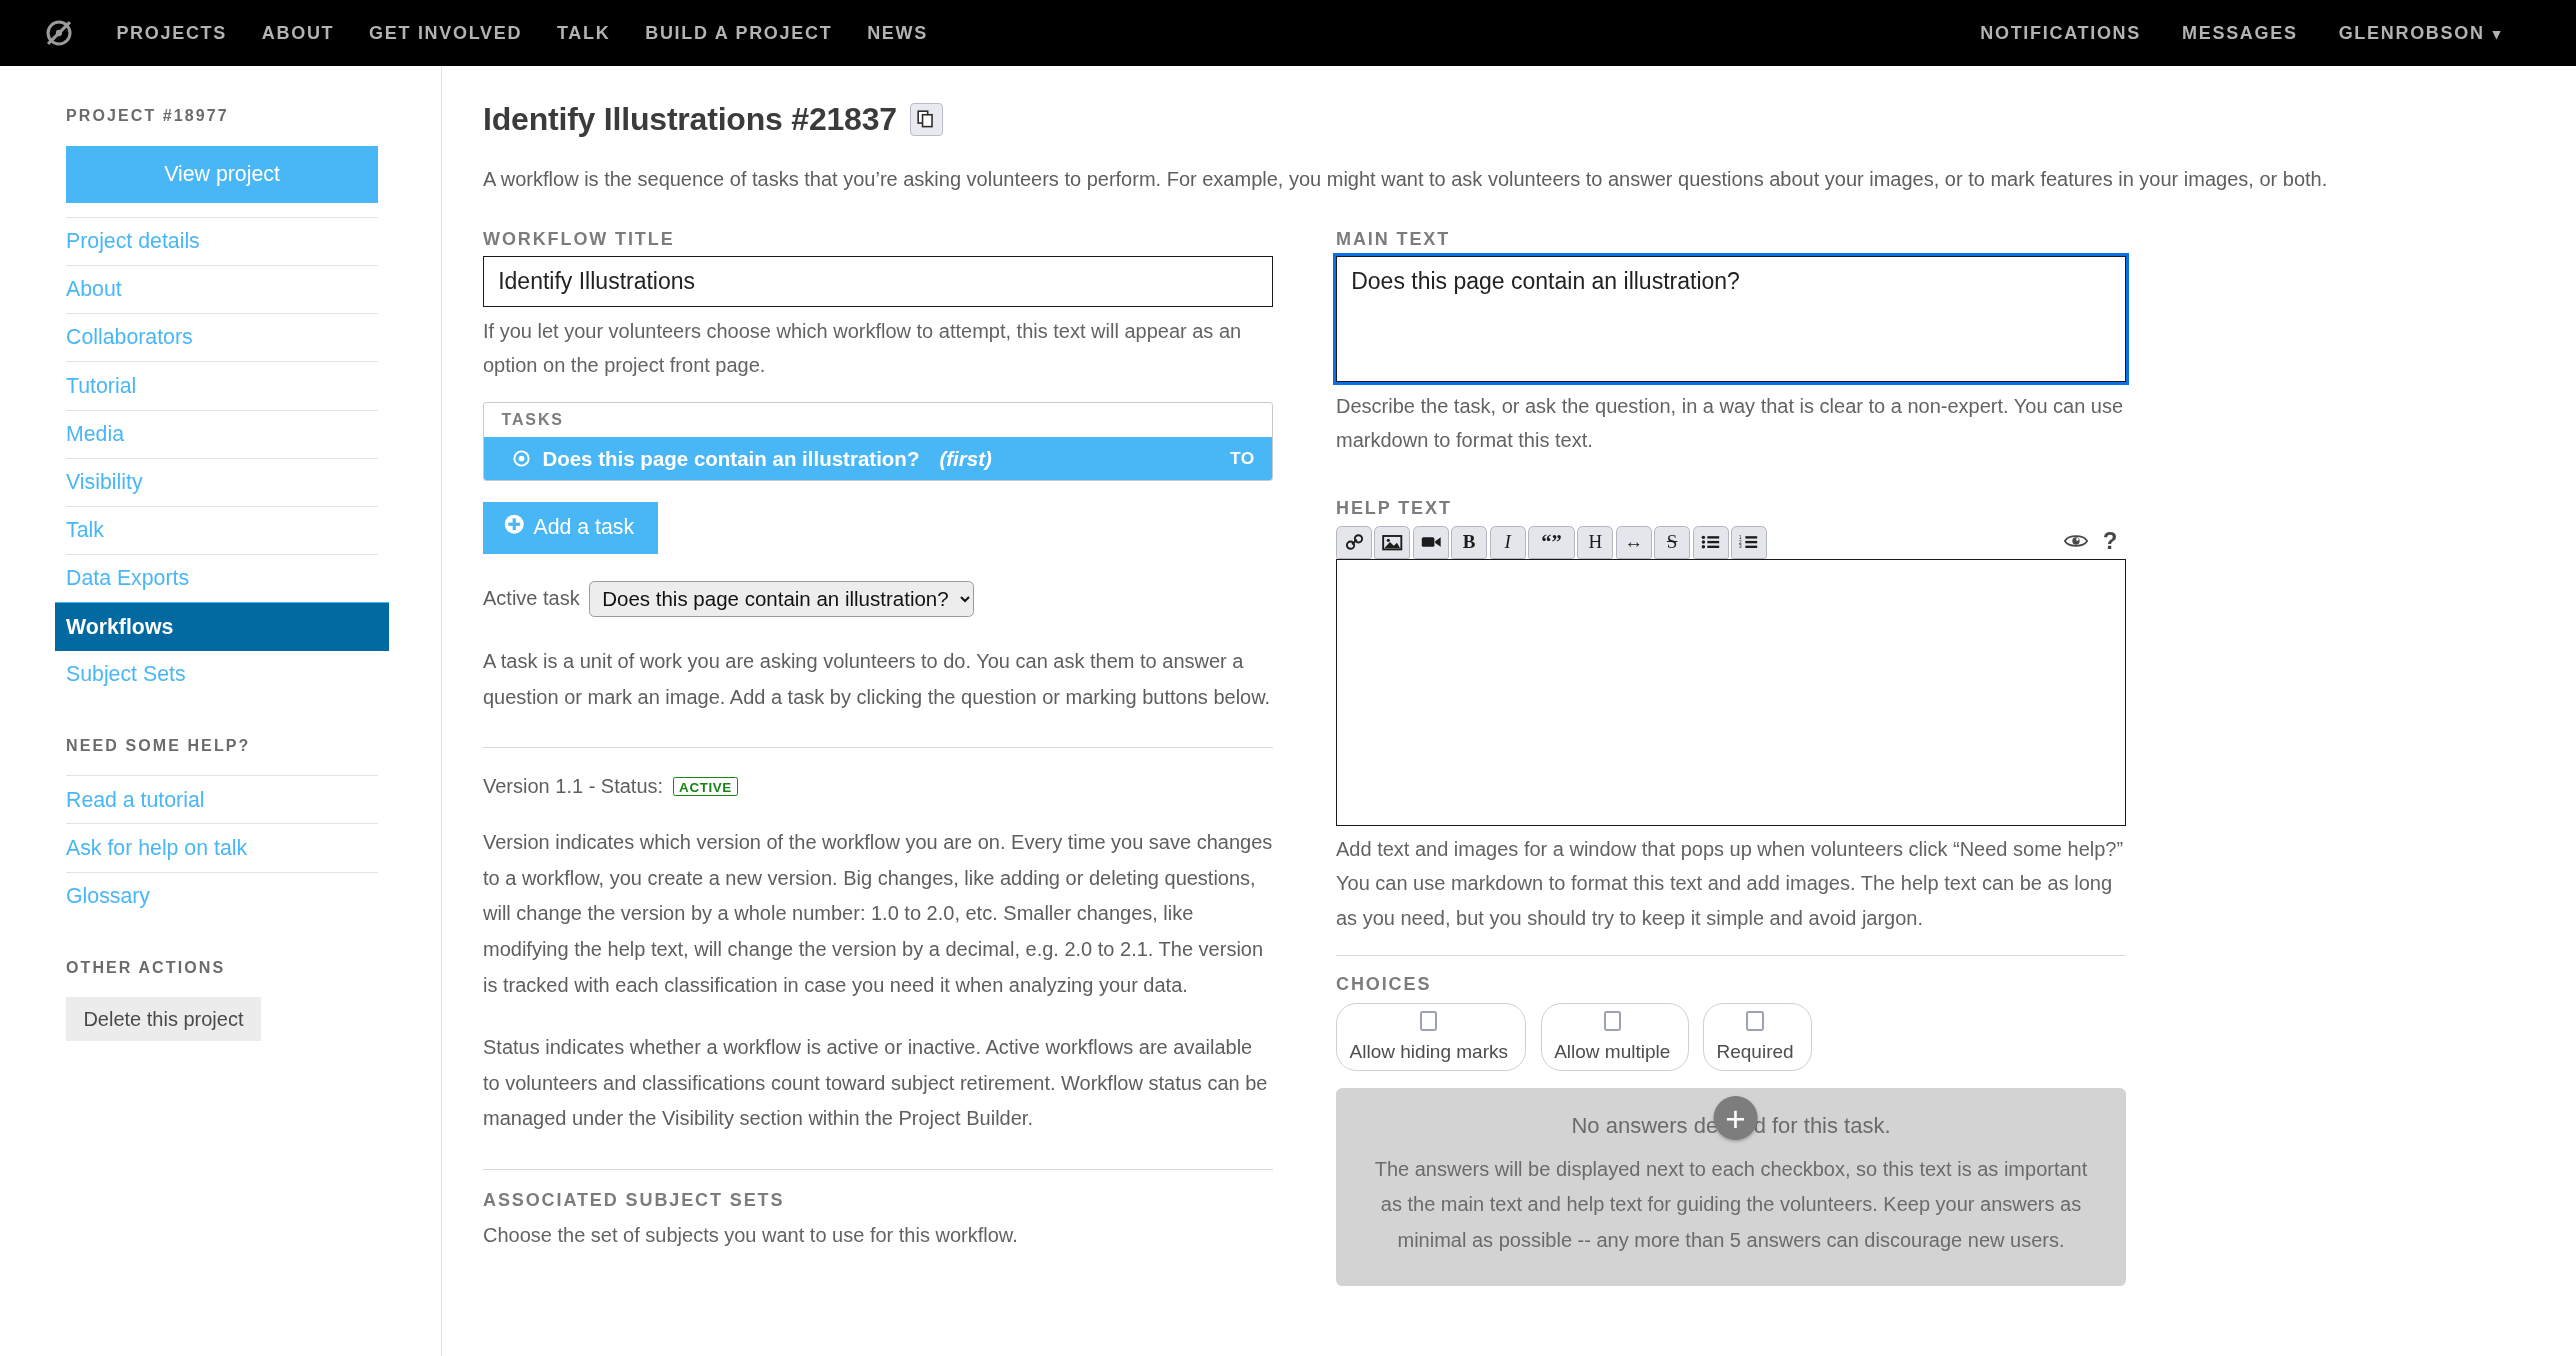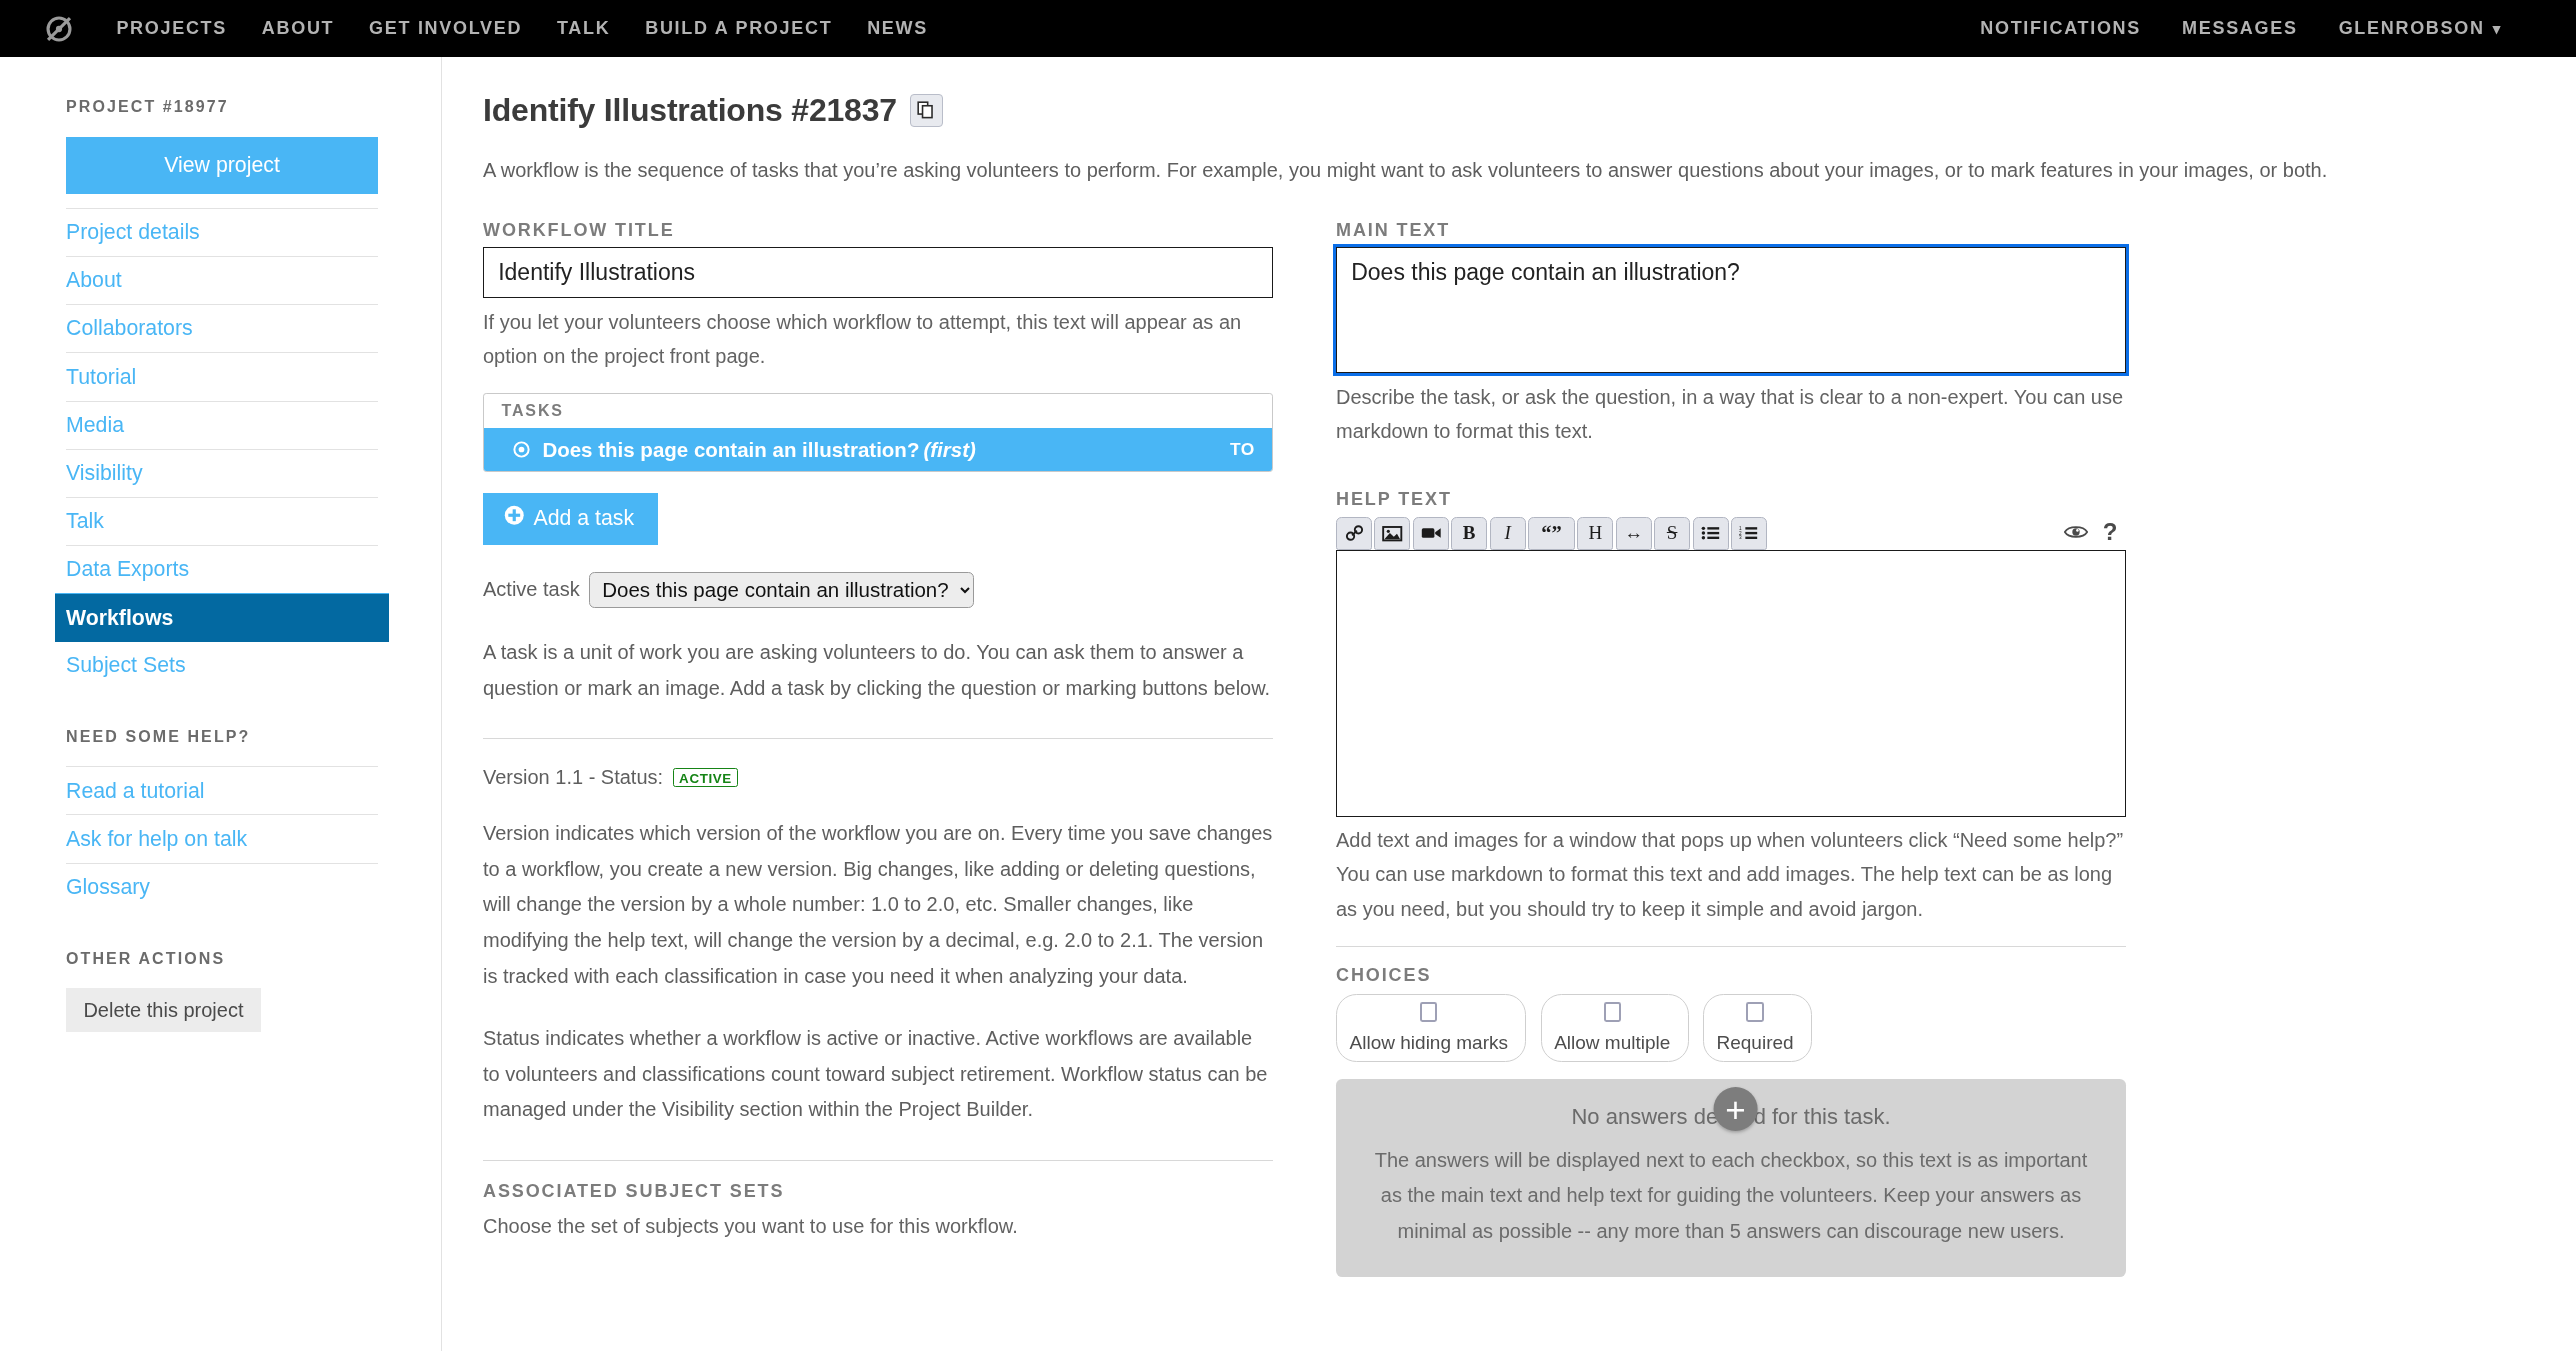--- a/index.html
+++ b/index.html
@@ -8,21 +8,21 @@
   body {
     width: 2576px; height: 1357px;
     background: #ffffff;
     font-family: "Liberation Sans", sans-serif;
     color: #5c5c5c;
     overflow: hidden;
   }
 
   
   .topnav {
-    height: 57px;
+    height: 66px;
     background: #000000;
     display: flex;
     align-items: center;
     padding: 0 41px;
     width: 100%;
   }
   .logo {
     width: 36px; height: 36px;
     margin-right: 22px;
     flex: 0 0 auto;
@@ -185,21 +185,21 @@
     background: #49b6f5;
     color: #ffffff;
     display: flex;
     align-items: center;
     padding: 9.5px 17.4px 9.5px 28.4px;
     font-size: 20.5px;
     font-weight: 700;
     cursor: pointer;
   }
   .task-row .radio-ico { margin-right: 11px; display:flex; align-items:center;}
-  .task-row .first-tag { font-weight: 700; font-style: italic; margin-left: 4px; }
+  .task-row .first-tag { font-weight: 700; font-style: italic; margin-left: 20px; }
   .task-row .row-spacer { flex:1 1 auto; }
   .task-row .row-end {
     font-size: 17.4px; font-weight: 700; letter-spacing: 0.4px;
   }
 
   .add-task-btn {
     margin-top: 20.5px;
     background: #49b6f5;
     border: none;
     color: #ffffff;

